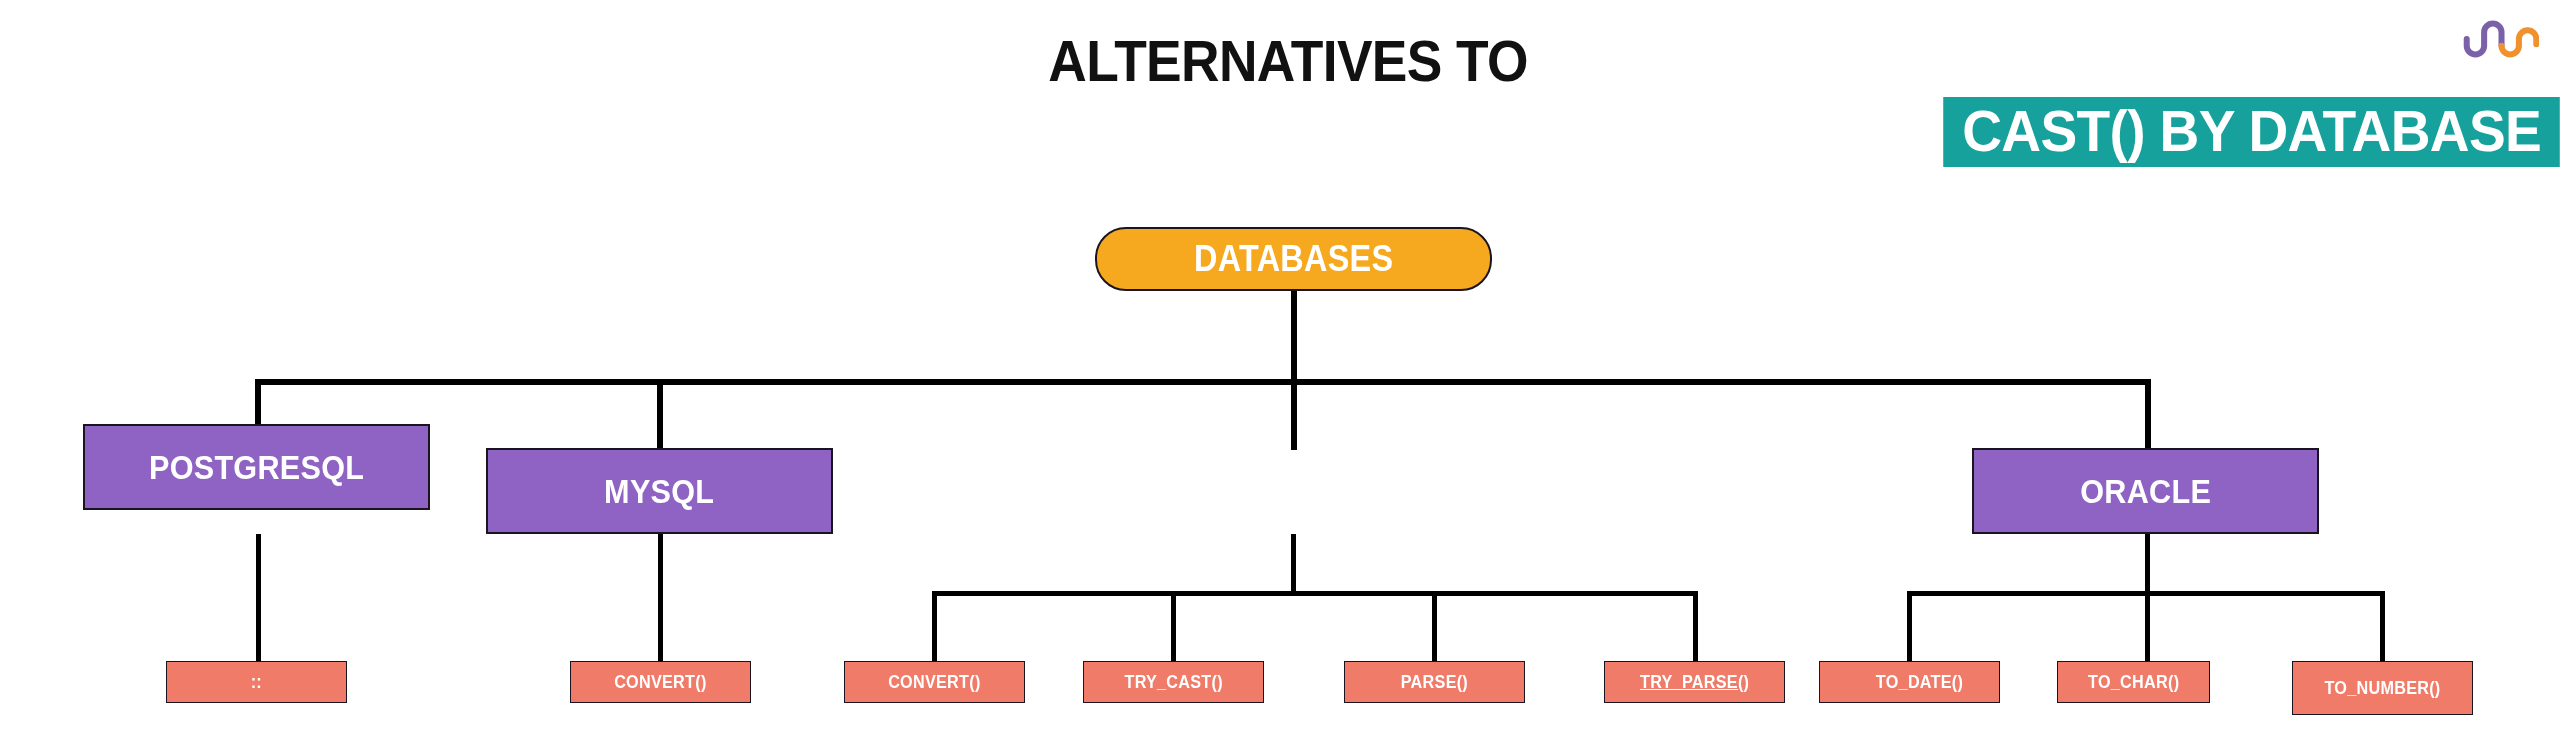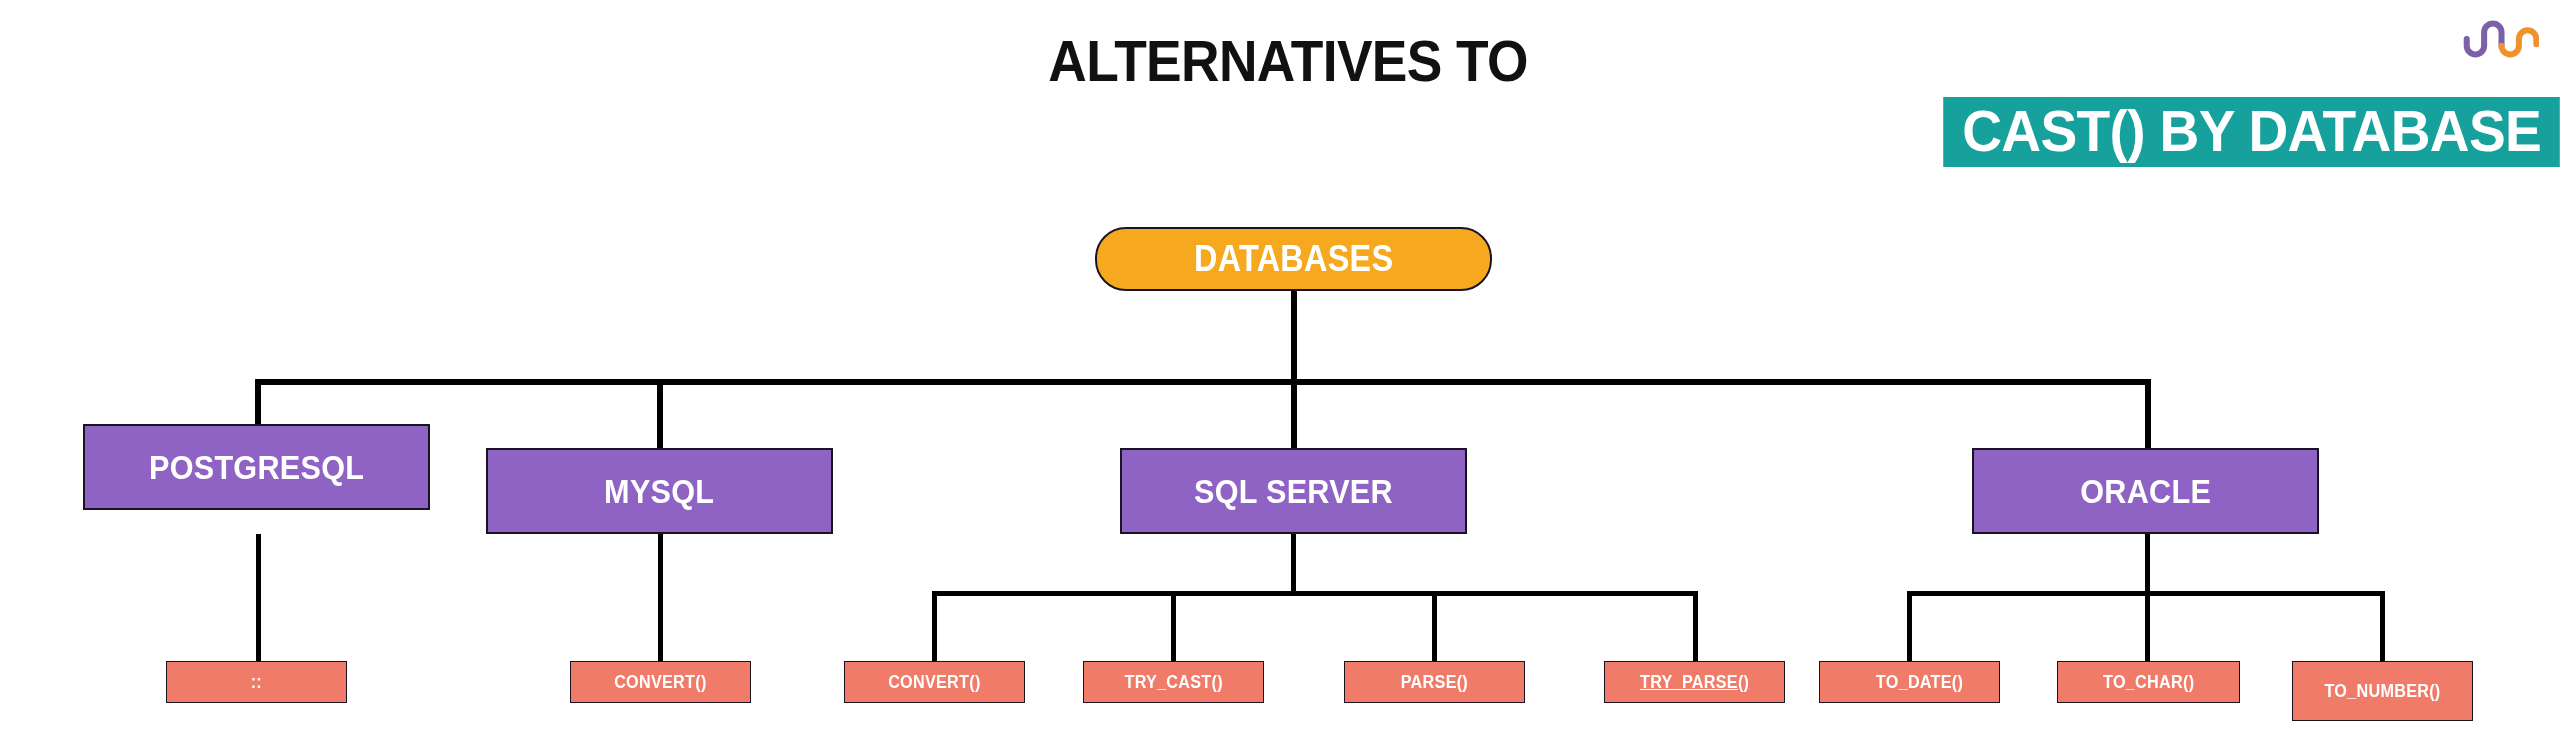--- a/index.html
+++ b/index.html
@@ -154,23 +154,20 @@
   <div class="conn v" style="left:2145px; top:379px; height:71px;"></div>
 
   <div class="node db" style="left:83px; top:424px; width:347px; height:86px;">
     <span class="node-label">POSTGRESQL</span>
   </div>
 
   <div class="node db" style="left:486px; top:448px; width:347px; height:86px;">
     <span class="node-label">MYSQL</span>
   </div>
 
-  <div class="node db" style="left:1120px; top:448px; width:347px; height:86px;">
-    <span class="node-label">SQL SERVER</span>
-  </div>
 
   <div class="node db" style="left:1972px; top:448px; width:347px; height:86px;">
     <span class="node-label">ORACLE</span>
   </div>
 
   <div class="conn thin-v" style="left:256px; top:534px; height:127px;"></div>
   <div class="node leaf" style="left:166px; top:661px; width:181px; height:42px;">
     <span class="node-label">::</span>
   </div>
 
@@ -201,21 +198,21 @@
 
   <div class="conn thin-v" style="left:2145px; top:534px; height:62px;"></div>
   <div class="conn thin-h" style="left:1907px; top:591px; width:478px;"></div>
   <div class="conn thin-v" style="left:1907px; top:591px; height:70px;"></div>
   <div class="conn thin-v" style="left:2145px; top:591px; height:70px;"></div>
   <div class="conn thin-v" style="left:2380px; top:591px; height:70px;"></div>
 
   <div class="node leaf" style="left:1819px; top:661px; width:181px; height:42px;padding-left:21px;">
     <span class="node-label">TO_DATE()</span>
   </div>
-  <div class="node leaf" style="left:2057px; top:661px; width:183px; height:42px;">
+  <div class="node leaf" style="left:2057px; top:661px; width:153px; height:42px;">
     <span class="node-label">TO_CHAR()</span>
   </div>
-  <div class="node leaf" style="left:2292px; top:661px; width:181px; height:60px;">
+  <div class="node leaf" style="left:2292px; top:661px; width:181px; height:54px;">
     <span class="node-label">TO_NUMBER()</span>
   </div>
 
 </div>
 
 
 </body></html>

